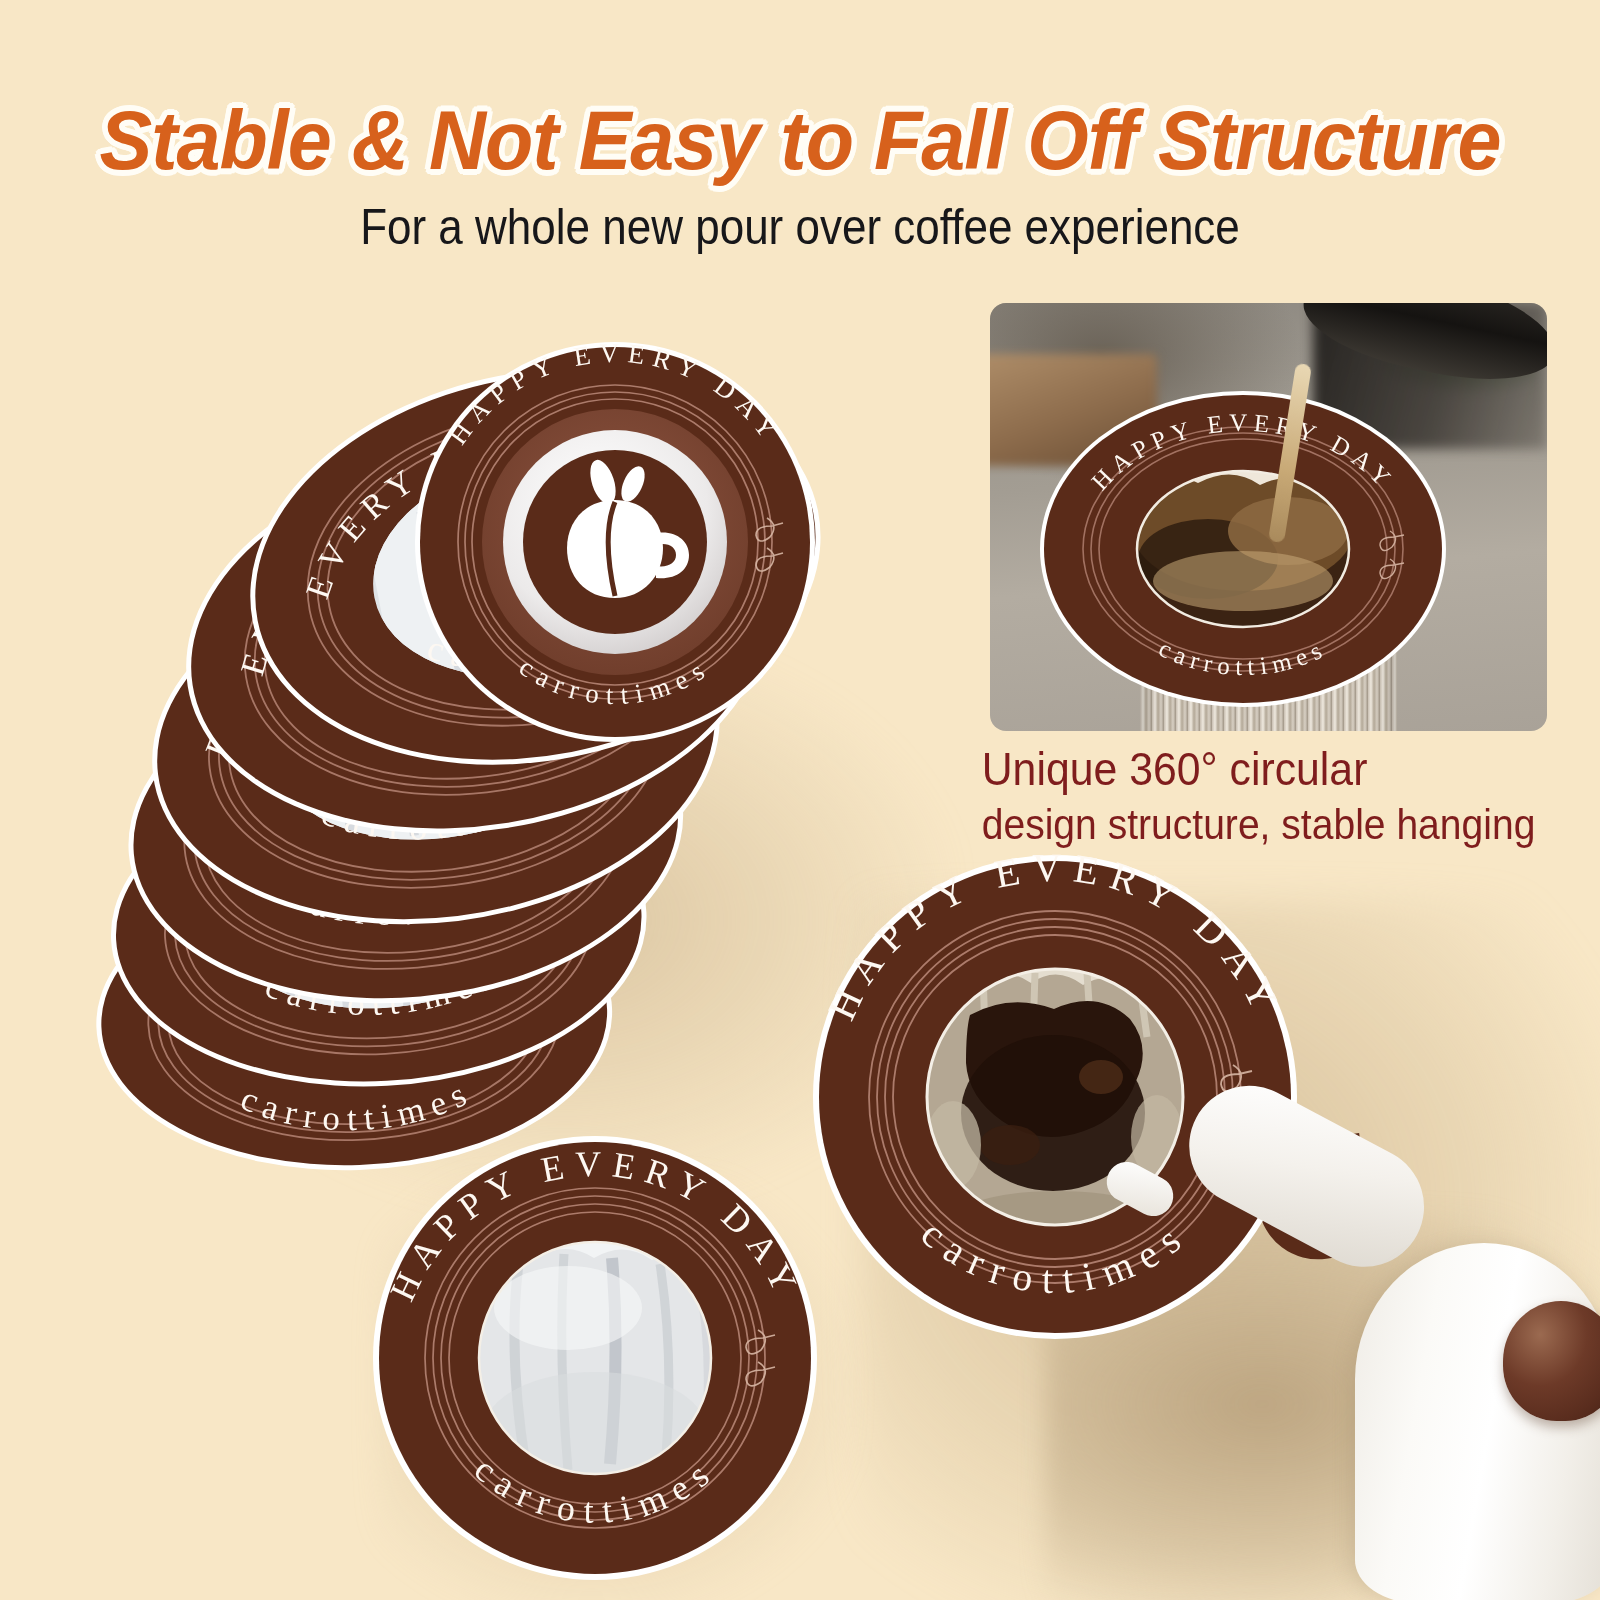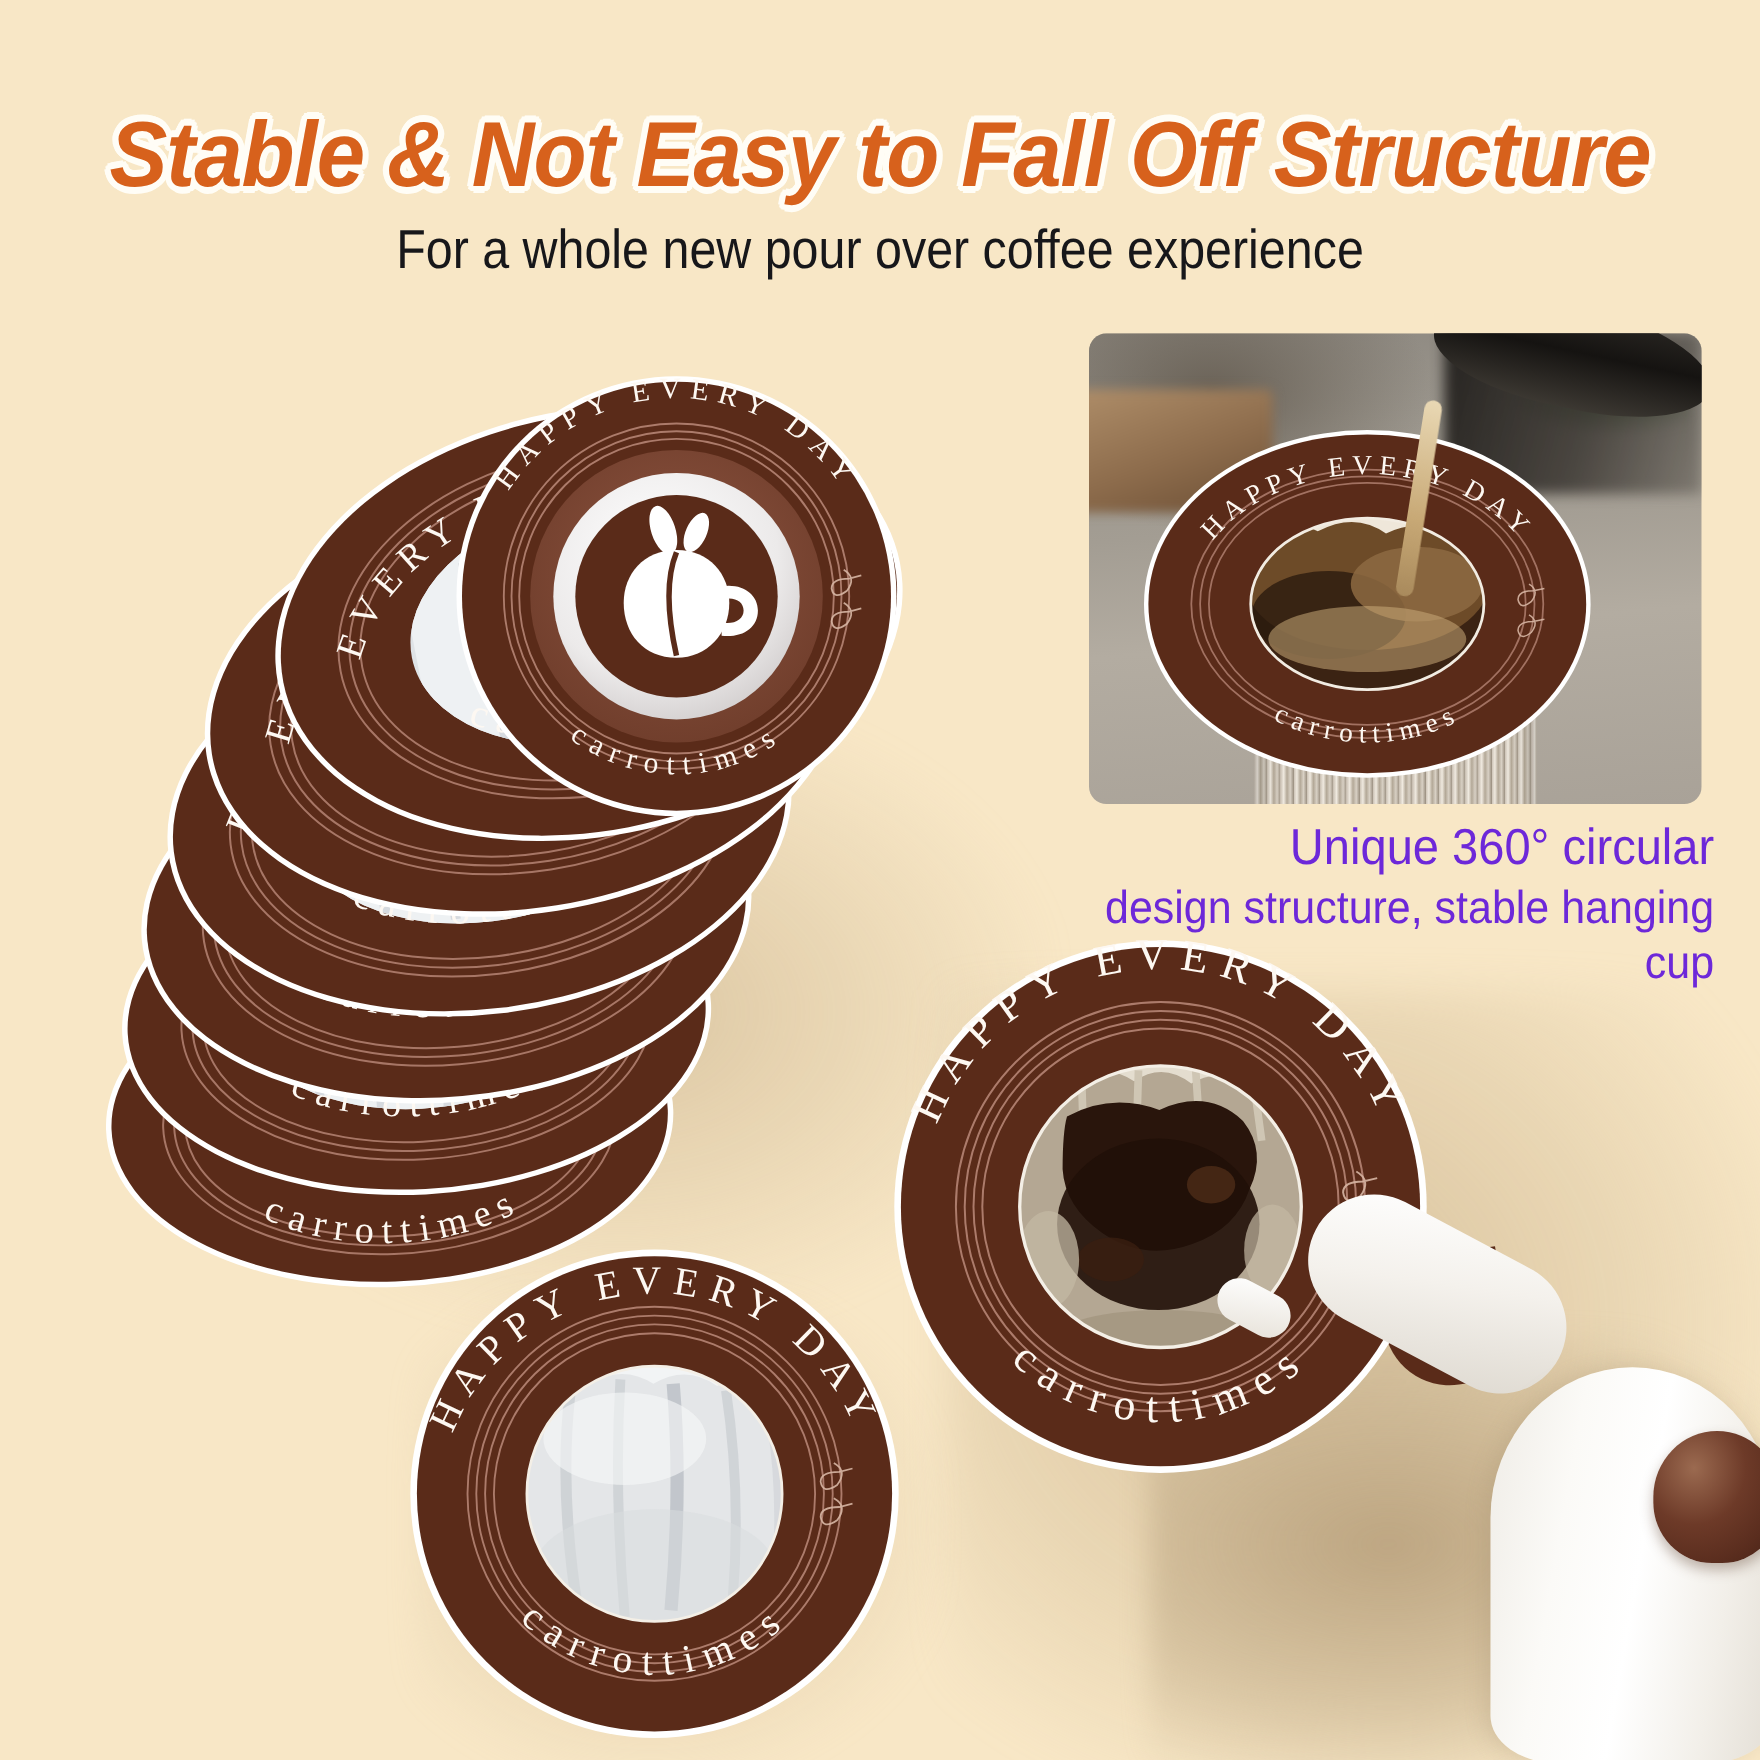--- a/index.html
+++ b/index.html
@@ -103,22 +103,22 @@
   }
 
   
   .disc { position: absolute; }
   .disc svg { display:block; width:100%; height:100%; overflow: visible; }
 
   .caption {
     position: absolute;
     left: 960px; top: 742px;
     width: 620px;
-    text-align: right;
-    color: #6d28d9;
+    text-align: left;
+    color: #7f1d1d;
     line-height: 1.18;
   }
   .caption .l1 { font-size: 46px; transform: scaleX(.93); display:block; }
   .caption .l2 { font-size: 42px; transform: scaleX(.93); display:block; margin-top: 4px; }
 
   
   .kettle-shadow {
     position: absolute;
     left: 1045px; top: 1215px;
     width: 620px; height: 420px;

